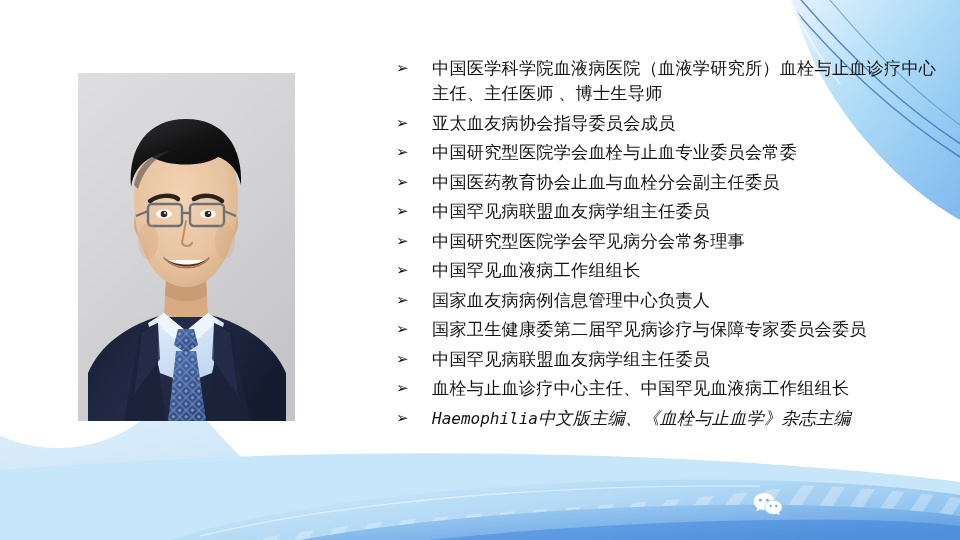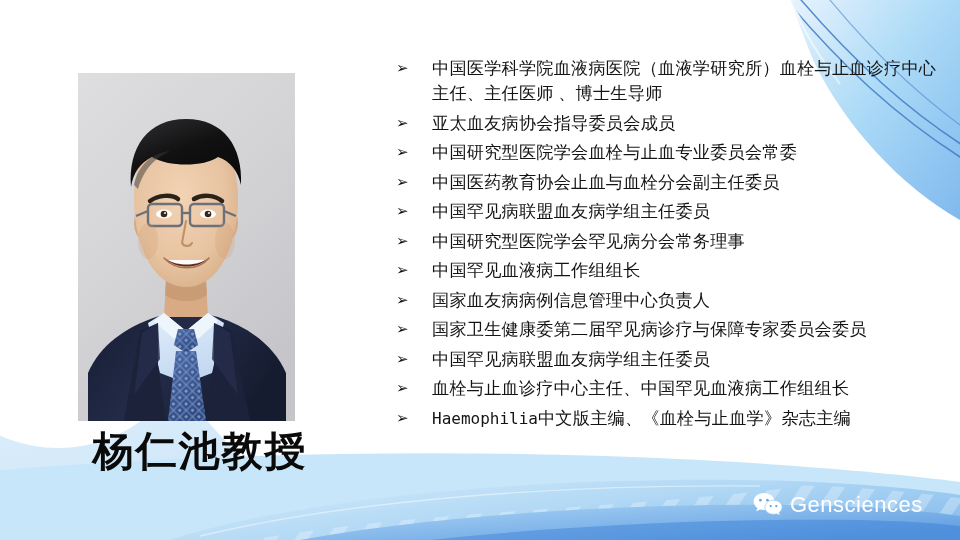--- a/index.html
+++ b/index.html
@@ -69,20 +69,21 @@
   .bullet-text {
     flex:1 1 auto;
     font-family:Liberation Serif, serif;
     font-size:17.2px;
     line-height:25px;
     color:#141414;
     letter-spacing:0.2px;
   }
   .bullet-text.mono-lead {
     font-family:"Liberation Serif","DejaVu Serif",serif;
+    font-style:italic;
   }
   .bullet-text .mono {
     font-family:"DejaVu Sans Mono","Liberation Mono",monospace;
     font-size:16px;
     letter-spacing:0;
   }
 
   
   #watermark {
     position:absolute;
@@ -280,21 +281,20 @@
 
       <path d="M 88,186 C 98,196 120,196 129,186 C 120,192 98,192 88,186 Z" fill="#5d2b22"></path>
       <path d="M 90,187 C 99,193 118,193 127,187 Z" fill="#fdfbf7"></path>
       <path d="M 86,185 C 98,198 120,198 131,185" stroke="#a9714d" stroke-width="1.6" fill="none" stroke-linecap="round"></path>
 
       <ellipse cx="70" cy="168" rx="10" ry="18" fill="#cf9d72" opacity="0.25"></ellipse>
       <ellipse cx="147" cy="168" rx="10" ry="18" fill="#cf9d72" opacity="0.25"></ellipse>
     </svg>
   </div>
 
-  <div id="name-caption">杨仁池教授</div>
 
   <div id="bullet-list">
 
     <div class="bullet-row">
       <span class="bullet-marker">➢</span>
       <span class="bullet-text">中国医学科学院血液病医院（血液学研究所）血栓与止血诊疗中心主任、主任医师 、博士生导师</span>
     </div>
 
     <div class="bullet-row">
       <span class="bullet-marker">➢</span>
@@ -360,16 +360,15 @@
                C 8.2,17.8 9.6,18 11,18 C 17,18 21.4,14.3 21.4,9.6 C 21.4,5 17,1 11,1 Z" fill="#ffffff"></path>
       <circle cx="7.4" cy="8.2" r="1.35" fill="#6aa8e2"></circle>
       <circle cx="14.4" cy="8.2" r="1.35" fill="#6aa8e2"></circle>
 
       <path d="M 20.5,8.2 C 15.6,8.2 11.9,11.4 11.9,15.2 C 11.9,19.1 15.6,22.2 20.5,22.2
                C 21.6,22.2 22.7,22.05 23.7,21.8 L 27,23.3 L 26,20.5
                C 27.9,19.2 29.1,17.3 29.1,15.2 C 29.1,11.4 25.4,8.2 20.5,8.2 Z" fill="#ffffff" stroke="#9dc8ec" stroke-width="0.7"></path>
       <circle cx="17.7" cy="14.1" r="1.1" fill="#5e9ede"></circle>
       <circle cx="23.3" cy="14.1" r="1.1" fill="#5e9ede"></circle>
     </svg>
-    <span id="watermark-text">Gensciences</span>
   </div>
 
 </div>
 
 </body></html>

